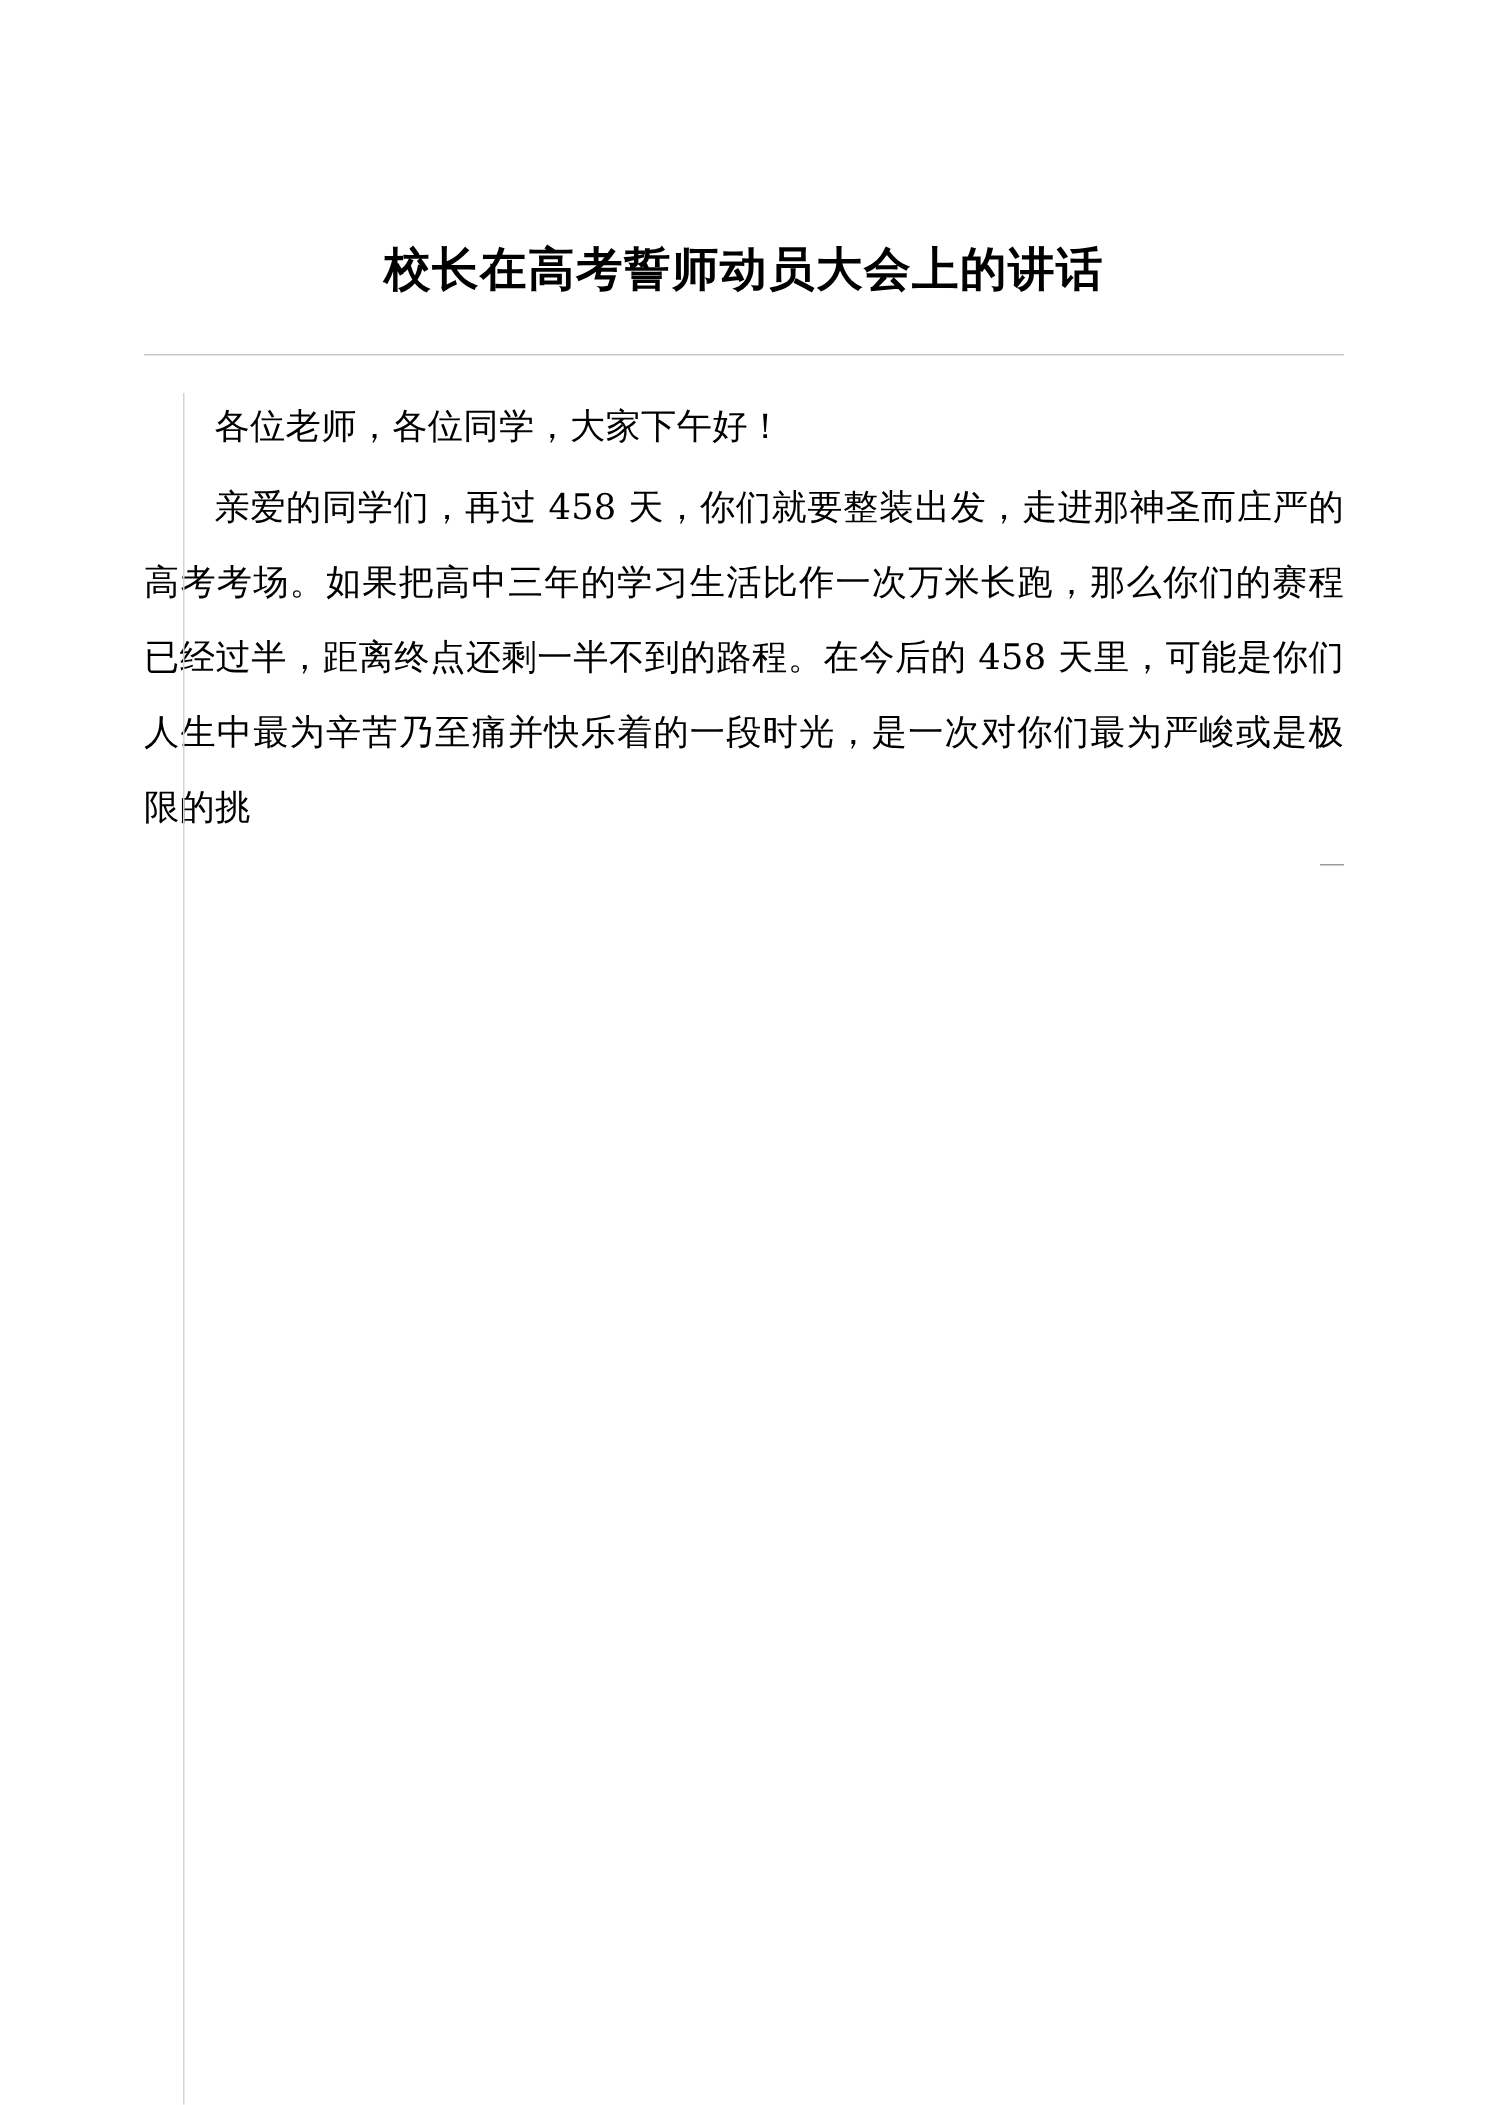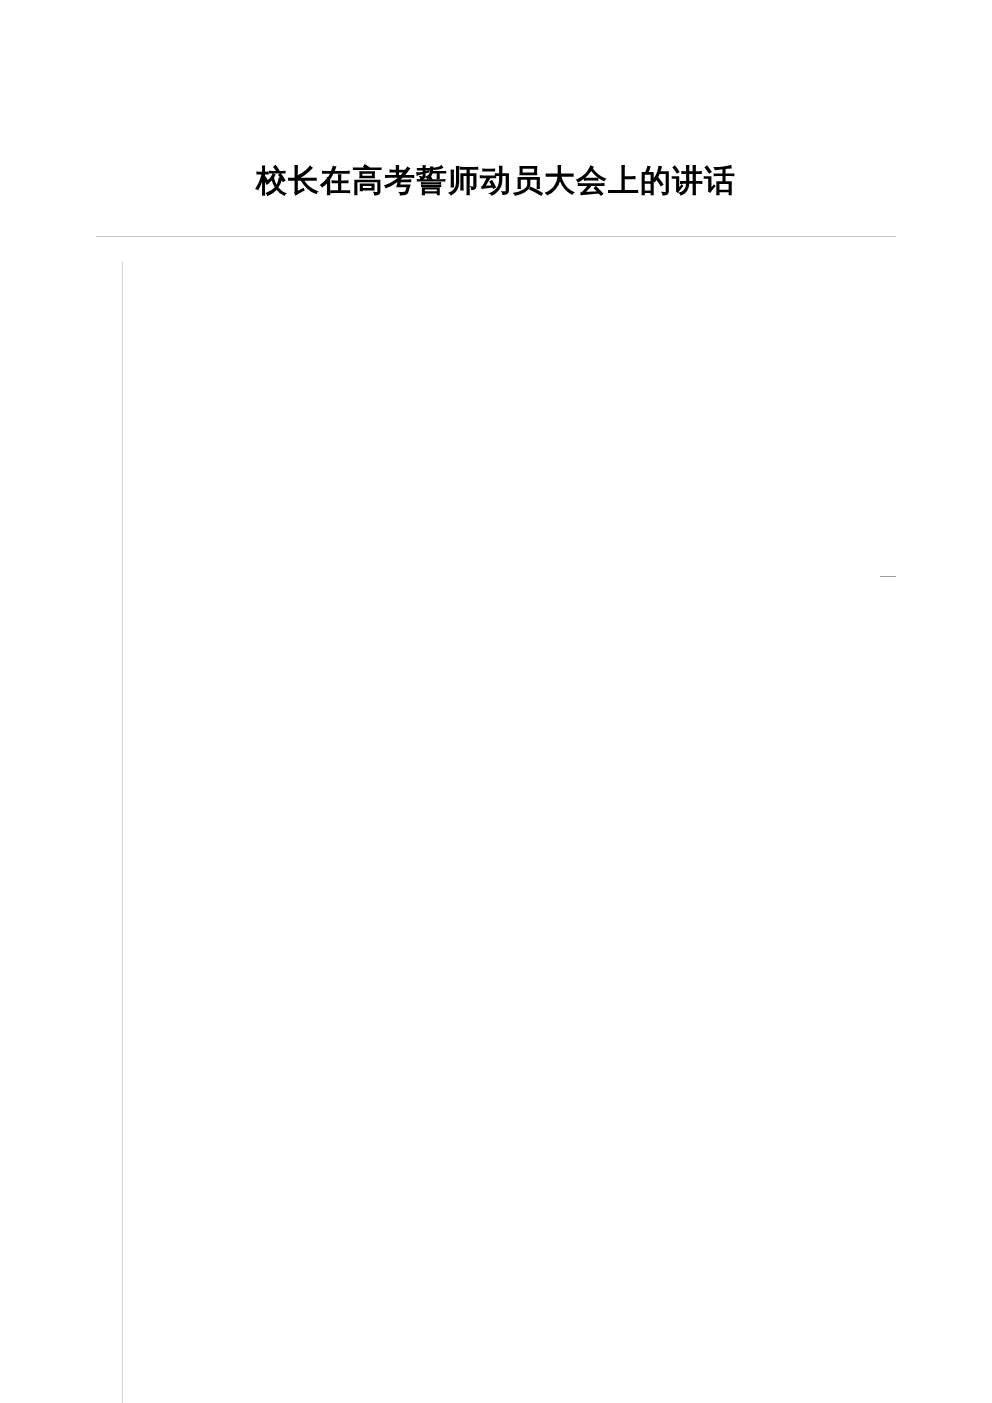--- a/index.html
+++ b/index.html
@@ -73,15 +73,17 @@
 
 <div class="page">
 
   <div class="margin-rule"></div>
   <div class="right-tick"></div>
 
   <h1 class="doc-title">校长在高考誓师动员大会上的讲话</h1>
   <div class="title-rule"></div>
 
   <div class="body-text">
+    <p class="para">各位老师，各位同学，大家下午好！</p>
+    <p class="para">亲爱的同学们，再过 458 天，你们就要整装出发，走进那神圣而庄严的高考考场。如果把高中三年的学习生活比作一次万米长跑，那么你们的赛程已经过半，距离终点还剩一半不到的路程。在今后的 458 天里，可能是你们人生中最为辛苦乃至痛并快乐着的一段时光，是一次对你们最为严峻或是极限的挑</p>
   </div>
 
 </div>
 
 </body></html>

